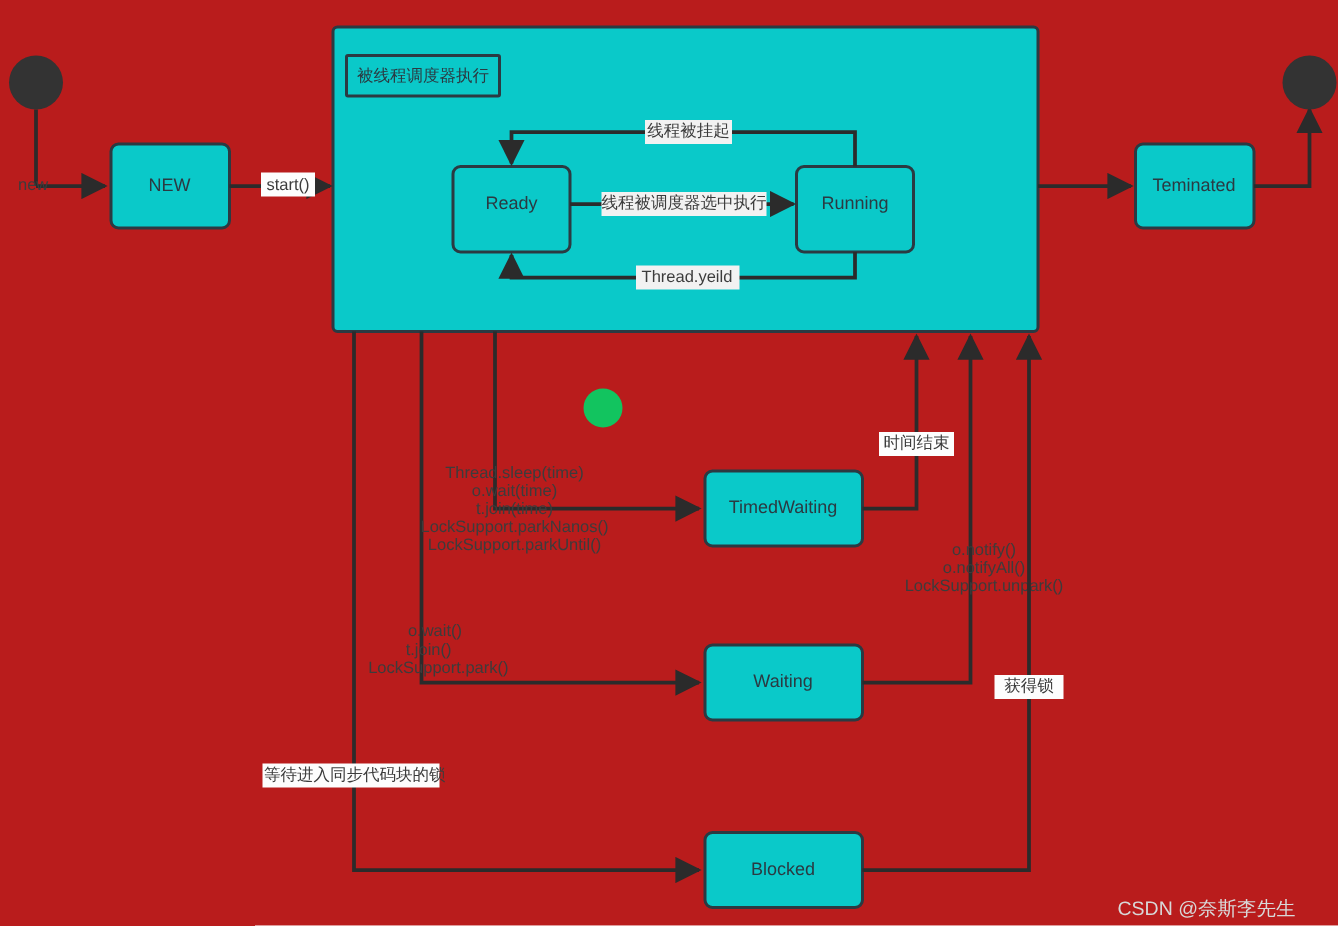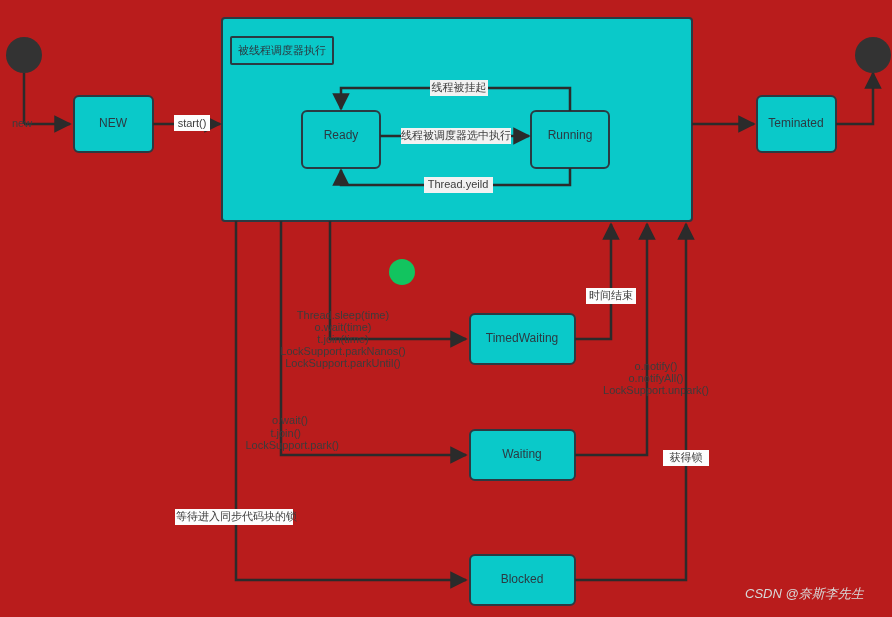--- a/index.html
+++ b/index.html
@@ -52,21 +52,21 @@
     dominant-baseline: middle;
   }
   .wm {
     position: absolute;
     color: #d8d8d8;
     font-size: 13px;
     white-space: nowrap;
     font-family: "Liberation Sans", "DejaVu Sans", sans-serif;
     user-select: none;
   }
-  #wm-1 { left: 745px; top: 585px; font-style: italic; }
+  #wm-1 { left: 745px; top: 597px; }
   #wm-2 { left: 743px; top: 594px; margin-top: 32px; }
 </style>
 </head>
 <body>
 
 <div id="canvas">
 
   <svg id="diagram-svg" viewBox="0 0 892 617">
     <defs>
       <marker id="arrow" viewBox="0 0 10 10" refX="9" refY="5" markerWidth="7" markerHeight="7" orient="auto-start-reverse">

